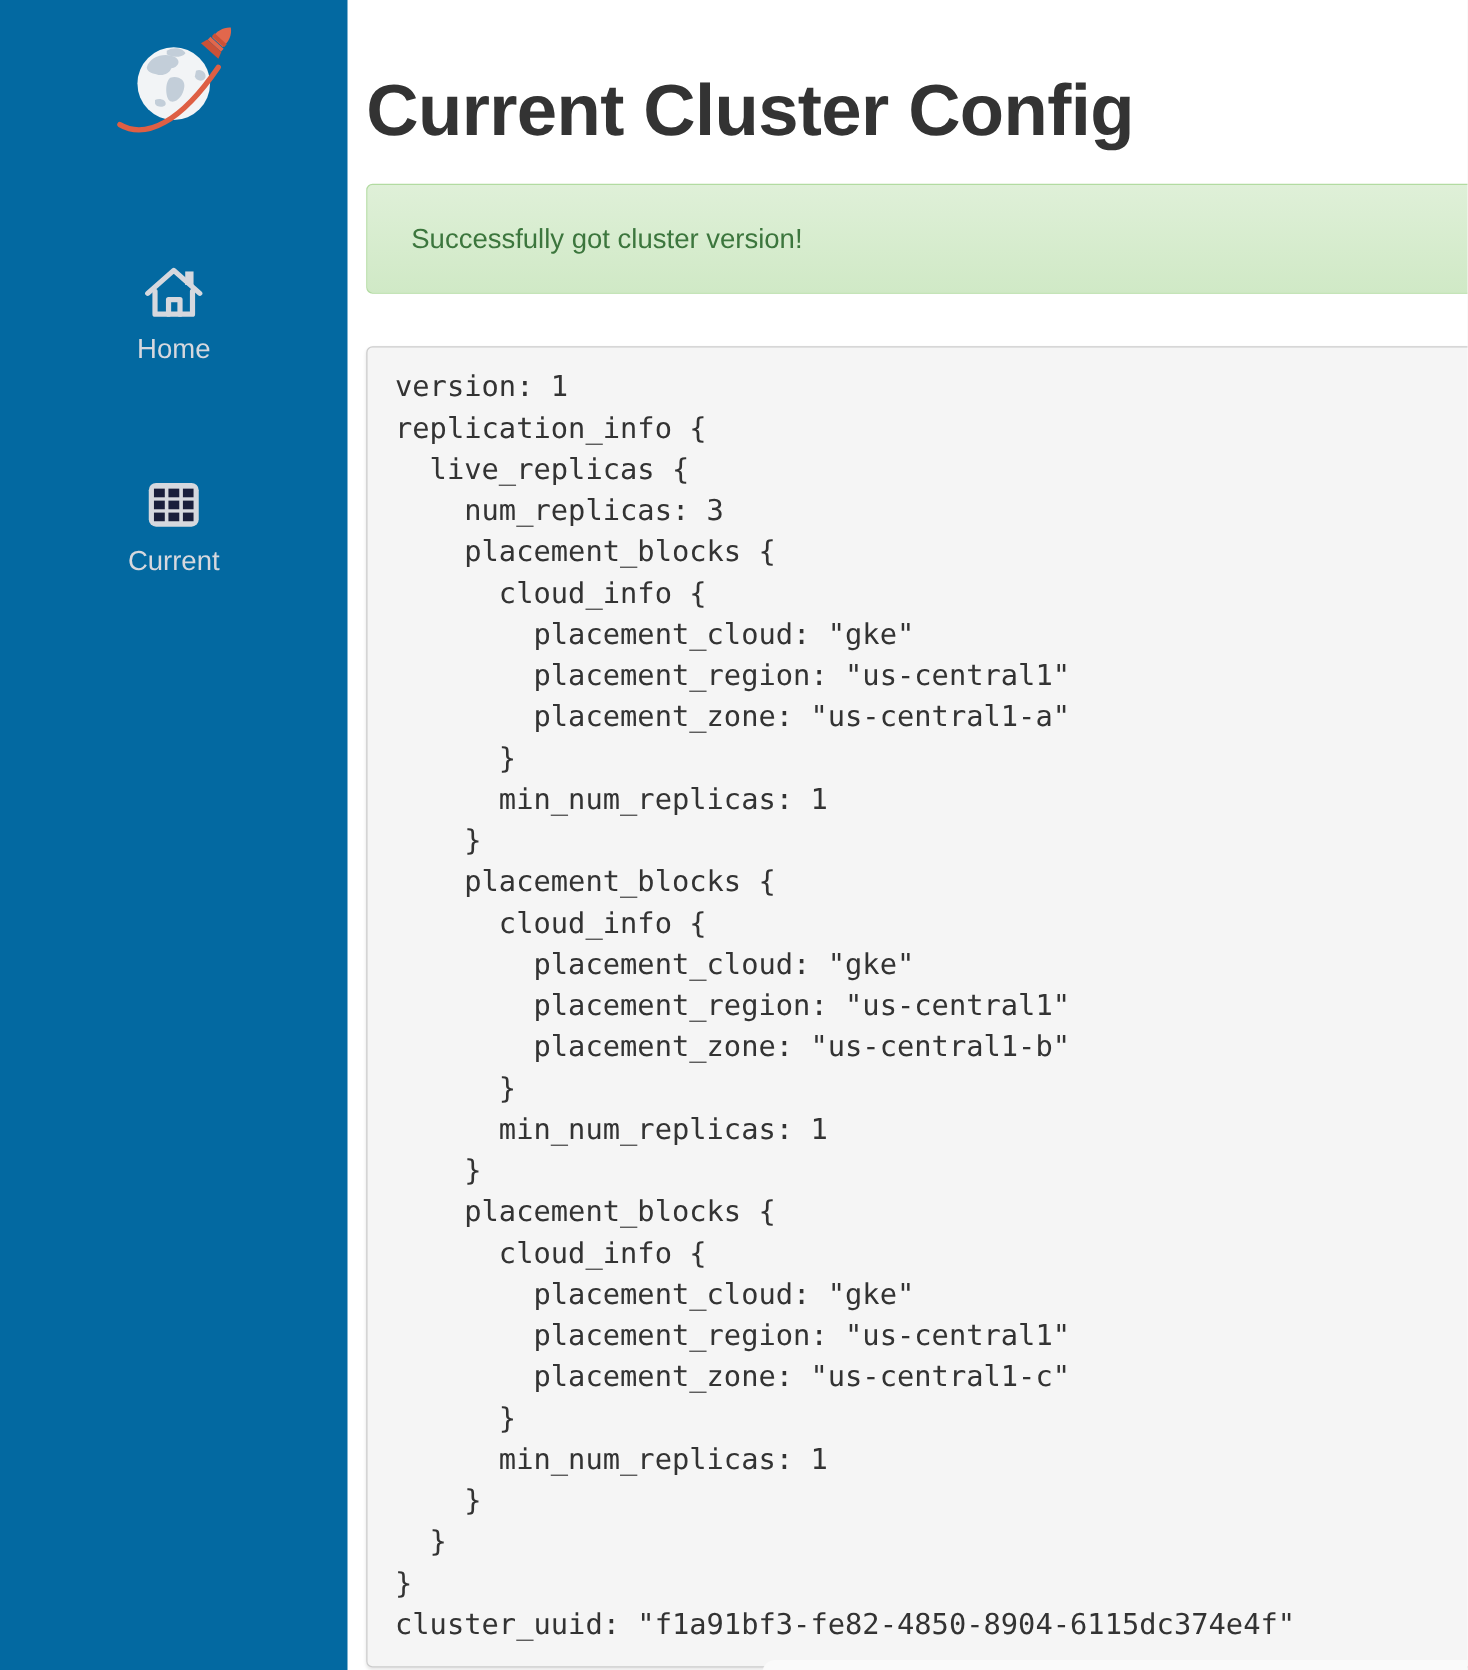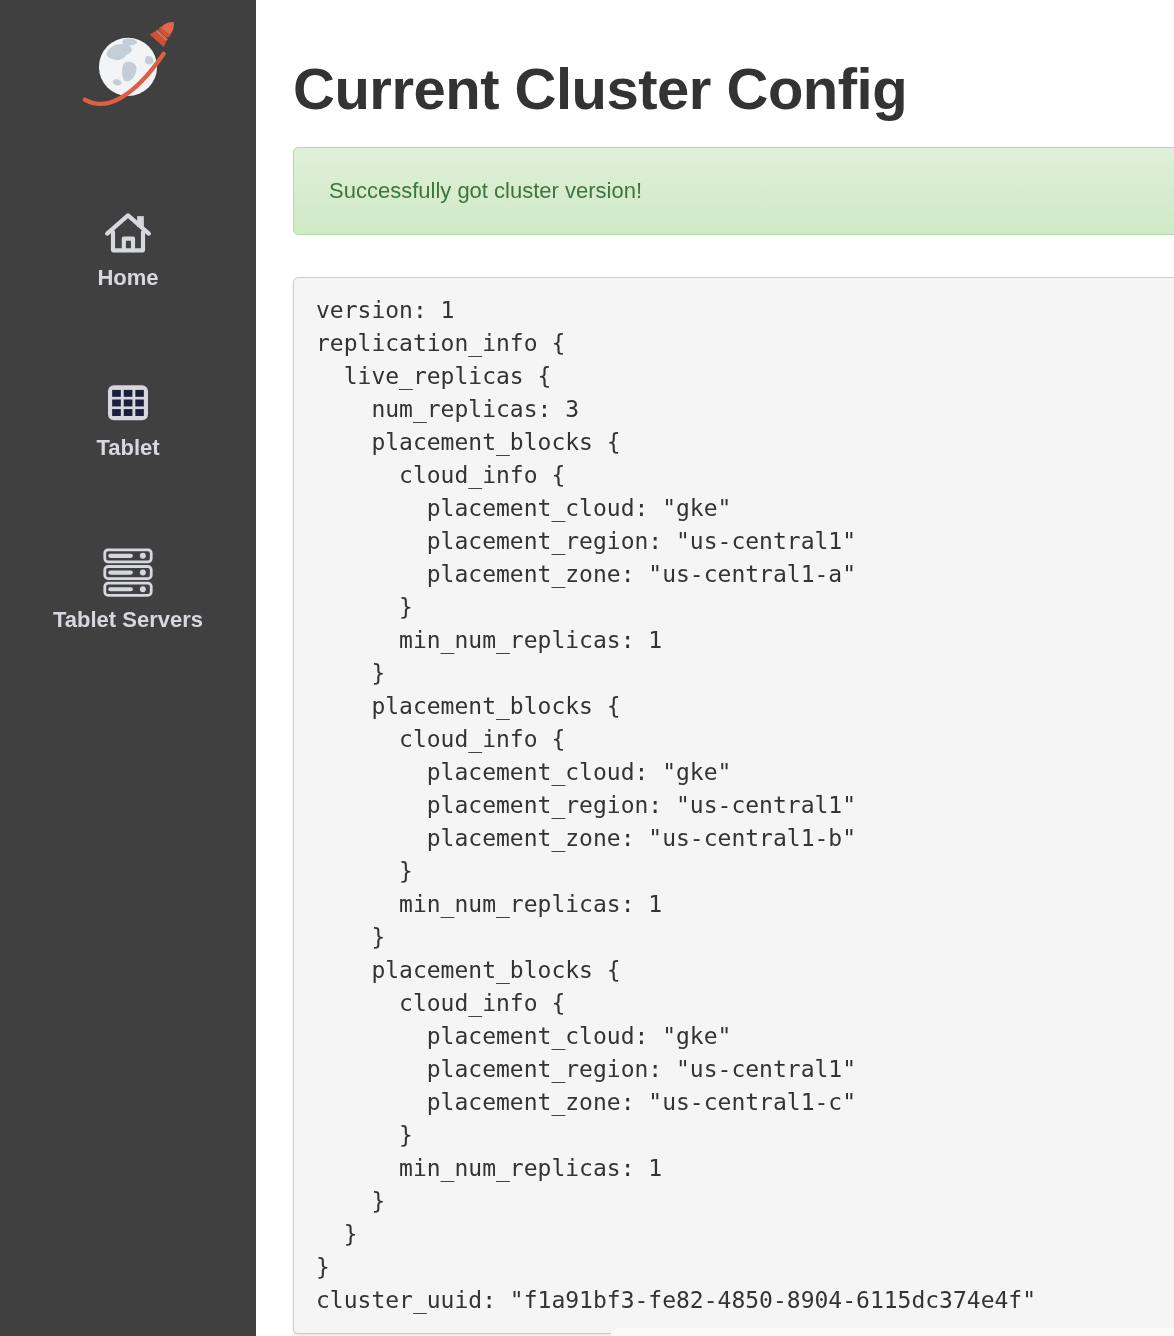--- a/index.html
+++ b/index.html
@@ -4,23 +4,22 @@
 <style>
   html, body { margin:0; padding:0; overflow:hidden; }
   body {
     width:1174px; height:1336px; position:relative;
     background:#ffffff;
     font-family:"Liberation Sans", sans-serif;
   }
 
   
   .sidebar {
-    position:absolute; left:0; top:0; width:256px; height:1336px;
-    background:#404040;
-    font-weight:bold;
+    position:absolute; left:0; top:0; width:278px; height:1336px;
+    background:#0369a1;
   }
   .logo-wrap { width:200px; margin:20px auto 0; text-align:center; }
   .logo-wrap svg { display:inline-block; }
   .nav { margin-top:93px; }
   .nav-item {
     width:210px; margin:0 auto 86px; text-align:center;
     color:#d6d8de; cursor:pointer;
   }
   .nav-item svg { display:block; margin:0 auto 8px; }
   .nav-label { font-size:22px; line-height:26px; display:block; }
@@ -107,45 +106,23 @@
               <rect x="38.8" y="15.5" width="10.2" height="8.3"></rect>
             <rect x="11" y="27" width="10.4" height="8.3"></rect>
               <rect x="24.9" y="27" width="10.4" height="8.3"></rect>
               <rect x="38.8" y="27" width="10.2" height="8.3"></rect>
             <rect x="11" y="38.5" width="10.4" height="8.3"></rect>
               <rect x="24.9" y="38.5" width="10.4" height="8.3"></rect>
               <rect x="38.8" y="38.5" width="10.2" height="8.3"></rect>
           </g>
         </svg>
       </span>
-      <span class="nav-label">Tablet</span>
+      <span class="nav-label">Current</span>
     </div>
 
-    <div class="nav-item">
-      <span>
-        <svg width="56" height="52" viewBox="0 0 60 56">
-          <g fill="none" stroke="#d6d8de" stroke-width="3">
-            <rect x="5" y="3" width="50" height="13" rx="3.5"></rect>
-            <rect x="5" y="21" width="50" height="13" rx="3.5"></rect>
-            <rect x="5" y="39" width="50" height="13" rx="3.5"></rect>
-          </g>
-          <g stroke="#d6d8de" stroke-width="4.5" stroke-linecap="round">
-            <line x1="11" y1="9.5" x2="33" y2="9.5"></line>
-            <line x1="11" y1="27.5" x2="33" y2="27.5"></line>
-            <line x1="11" y1="45.5" x2="33" y2="45.5"></line>
-          </g>
-          <g fill="#d6d8de">
-            <circle cx="46" cy="9.5" r="3.2"></circle>
-            <circle cx="46" cy="27.5" r="3.2"></circle>
-            <circle cx="46" cy="45.5" r="3.2"></circle>
-          </g>
-        </svg>
-      </span>
-      <span class="nav-label">Tablet Servers</span>
-    </div>
 
 
   </div>
 </div>
 
 <div class="main">
   <h1 class="page-title">Current Cluster Config</h1>
 
   <div class="alert-success">
     <span>Successfully got cluster version!</span>

